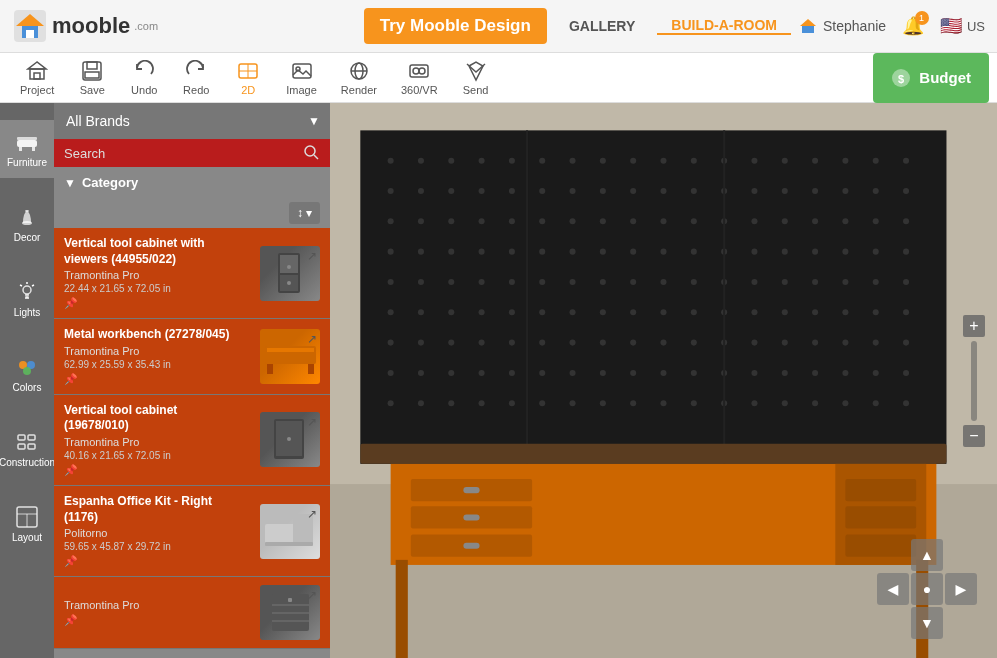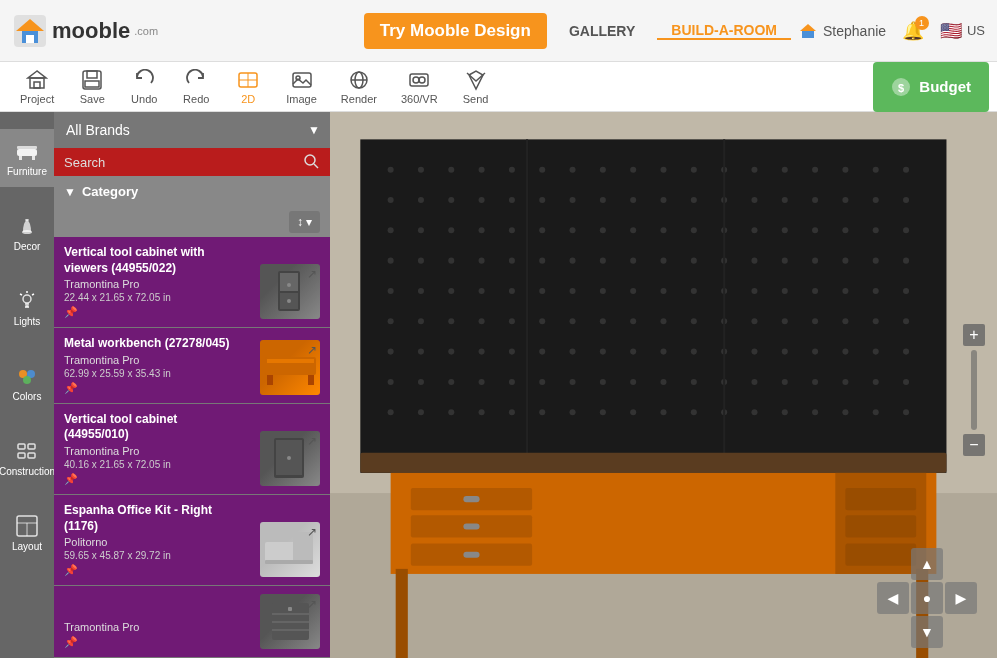--- a/index.html
+++ b/index.html
@@ -1,20 +1,20 @@
 <!DOCTYPE html>
 <html><head>
   <meta charset="utf-8">
   <style>
     * { margin: 0; padding: 0; box-sizing: border-box; }
     body { font-family: Arial, sans-serif; width: 997px; height: 658px; overflow: hidden; background: #fff; }
 
     
     .top-nav {
-      height: 62px;
+      height: 53px;
       background: #f5f5f5;
       border-bottom: 1px solid #ddd;
       display: flex;
       align-items: center;
       padding: 0 12px;
       gap: 8px;
     }
     .logo-area {
       display: flex;
       align-items: center;
@@ -253,24 +253,24 @@
     }
 
     
     .product-list {
       overflow-y: auto;
       flex: 1;
       background: #888;
     }
     .product-item {
       display: flex;
-      align-items: flex-end;
+      align-items: center;
       padding: 8px 10px;
       border-bottom: 1px solid #777;
-      background: #701a75;
+      background: #c2410c;
       cursor: pointer;
       gap: 20px;
     }
     .product-info {
       flex: 1;
     }
     .product-name {
       font-size: 12px;
       color: #fff;
       font-weight: bold;
@@ -651,21 +651,21 @@
             <rect x="2" y="10" width="51" height="18" rx="2" fill="#cc6600"></rect>
             <rect x="4" y="28" width="6" height="10" fill="#aa4400"></rect>
             <rect x="45" y="28" width="6" height="10" fill="#aa4400"></rect>
             <rect x="4" y="12" width="47" height="4" fill="#ff8800" opacity="0.5"></rect>
           </svg>
         </div>
       </div>
 
       <div class="product-item">
         <div class="product-info">
-          <div class="product-name">Vertical tool cabinet (44955/010)</div>
+          <div class="product-name">Vertical tool cabinet (19678/010)</div>
           <div class="product-brand">Tramontina Pro</div>
           <div class="product-dims">40.16 x 21.65 x 72.05 in</div>
           <div class="product-icon-small">📌</div>
         </div>
         <div class="product-thumb thumb-cabinet2">
           <span class="share-icon">↗</span>
           <svg width="40" height="45" viewBox="0 0 40 45">
             <rect x="4" y="2" width="30" height="40" rx="2" fill="#444"></rect>
             <rect x="6" y="4" width="26" height="35" fill="#555"></rect>
             <circle cx="19" cy="22" r="2" fill="#888"></circle>

